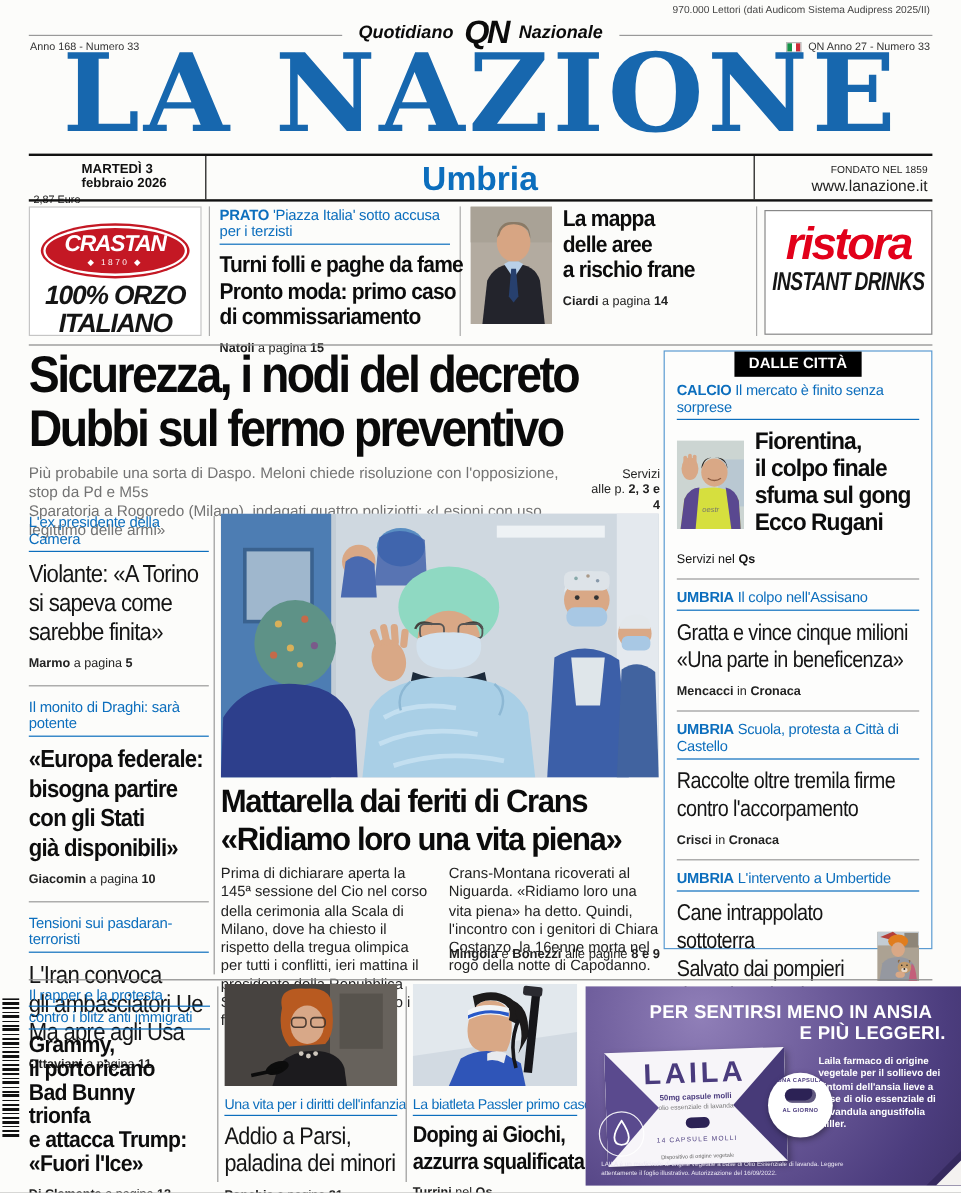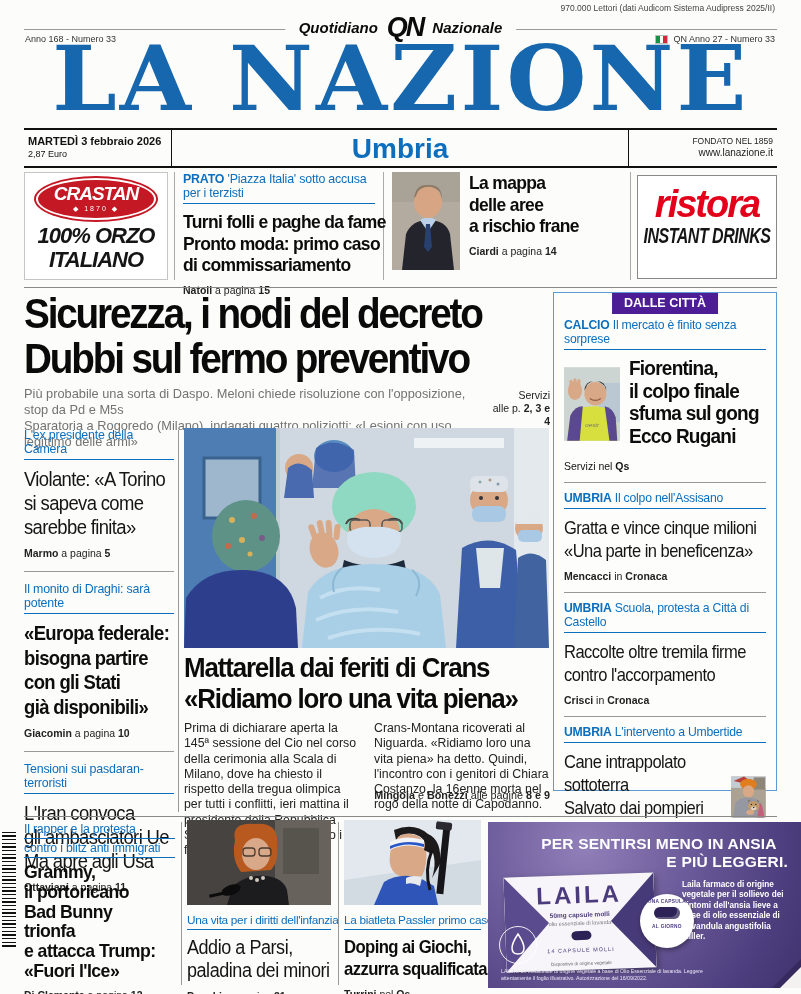--- a/index.html
+++ b/index.html
@@ -17,32 +17,32 @@
   .issue-right { right:26px; display:flex; align-items:center; gap:5px; }
   .flag { display:inline-block; width:13px; height:9px; background:linear-gradient(to right,#159246 0 33%,#fff 33% 66%,#ce2b37 66% 100%); border:0.5px solid #bbb; }
 
   
   .masthead { position:absolute; top:36px; left:0; width:100%; text-align:center; }
   .masthead span { display:inline-block; font-family:"DejaVu Serif", serif; font-weight:bold; font-size:90px; line-height:84px; letter-spacing:3px; color:#1767ae; transform:scaleX(1.02); }
 
   
   .dateline { position:absolute; top:128px; left:24px; width:753px; height:40px; border-top:2px solid #111; border-bottom:2px solid #111; display:flex; }
   .dl-left { width:148px; border-right:1px solid #111; padding:5px 4px 0 4px; }
-  .dl-date { font-size:11px; font-weight:bold; }
+  .dl-date { font-size:11px; font-weight:bold;margin-left:40px; }
   .dl-price { font-size:9px; margin-top:2px; }
   .dl-center { flex:1; border-right:1px solid #111; text-align:center; }
   .dl-center span { font-size:28px; font-weight:bold; color:#0c6ebd; line-height:38px; }
   .dl-right { width:148px; text-align:right; padding:6px 4px 0 0; font-size:8.5px; color:#222; }
-  .dl-site { font-size:10px; margin-top:1px; }
+  .dl-site { font-size:13px; margin-top:1px; }
 
   
   .teasers { position:absolute; top:172px; left:24px; width:753px; height:112px; display:flex; }
   .t-div { width:1px; background:#aaa; height:108px; }
   .t-crastan { width:150px; padding-right:6px; }
-  .crastan-box { border:1px solid #c5c5c5; height:108px; text-align:center; padding-top:5px; background:#fff; }
+  .crastan-box { border:1px solid #c5c5c5; height:108px; text-align:center; padding-top:15px; background:#fff; }
   .crastan-oval { width:120px; height:42px; margin:0 auto; background:#c41824; border-radius:50%; box-shadow:0 0 0 2px #c41824, inset 0 0 0 2px #fff; color:#fff; padding-top:5px; }
   .crastan-name { font-weight:bold; font-style:italic; font-size:19px; letter-spacing:-1px; }
   .crastan-year { font-size:7px; letter-spacing:2px; }
   .crastan-tag { font-weight:bold; font-style:italic; font-size:22px; line-height:24px; letter-spacing:-1px; color:#151515; margin-top:4px; }
 
   .kicker { color:#0c6ebd; font-size:12.4px; border-bottom:1.5px solid #0c6ebd; padding-bottom:3px; margin-bottom:7px; letter-spacing:-0.2px; }
   .k-tag { font-weight:bold; }
   .byline { font-size:10.5px; color:#222; margin-top:8px; }
   .by-b { font-weight:bold; }
 
@@ -61,21 +61,21 @@
   .rule2 { position:absolute; top:287px; left:24px; width:753px; border-top:1px solid #888; }
 
   
   .lead-head { position:absolute; top:291px; left:24px; width:532px; }
   .lead-head span { display:block; white-space:nowrap; font-weight:bold; font-size:43px; line-height:45px; letter-spacing:-2.4px; color:#0a0a0a; transform:scaleX(0.9); transform-origin:left; }
   .lead-deck { position:absolute; top:386px; left:24px; width:462px; font-size:12.8px; line-height:16px; color:#737373; }
   .lead-serv { position:absolute; top:389px; left:490px; width:60px; text-align:right; font-size:10.5px; line-height:13px; color:#222; }
 
   
   .sidebar { position:absolute; top:292px; left:553px; width:224px; height:499px; border:1.5px solid #5b9bd1; background:#fdfdfc; }
-  .badge { position:absolute; top:0; left:50%; transform:translateX(-50%); background:#4c1d95; color:#fff; font-weight:bold; font-size:12.5px; padding:3px 12px 4px; white-space:nowrap; }
+  .badge { position:absolute; top:0; left:50%; transform:translateX(-50%); background:#000000; color:#fff; font-weight:bold; font-size:12.5px; padding:3px 12px 4px; white-space:nowrap; }
   .sb-inner { padding:25px 10px 0 10px; }
   .sb-kicker { font-size:12.2px; }
   .calcio-row { display:flex; gap:9px; margin-top:4px; }
   .calcio-head span { display:block; white-space:nowrap; font-weight:bold; font-size:20px; line-height:22.5px; letter-spacing:-0.8px; color:#0d0d0d; transform:scaleX(0.95); transform-origin:left; }
   .sb-serv { font-size:10.5px; margin-top:9px; }
   .sb-hr { border-top:1px solid #999; margin:10px 0 8px 0; }
   .umb-head span { display:block; white-space:nowrap; font-size:19px; line-height:23px; letter-spacing:-0.6px; color:#151515; transform:scaleX(0.87); transform-origin:left; }
   .umb3-row { display:flex; gap:7px; }
   .umb3-row .umb-head { flex:1; }
 

